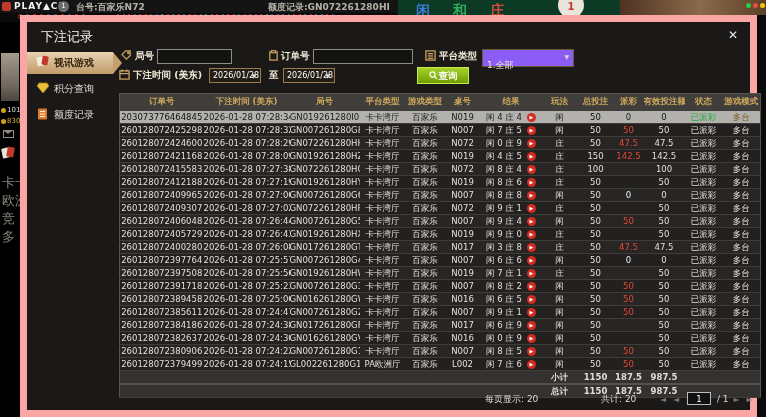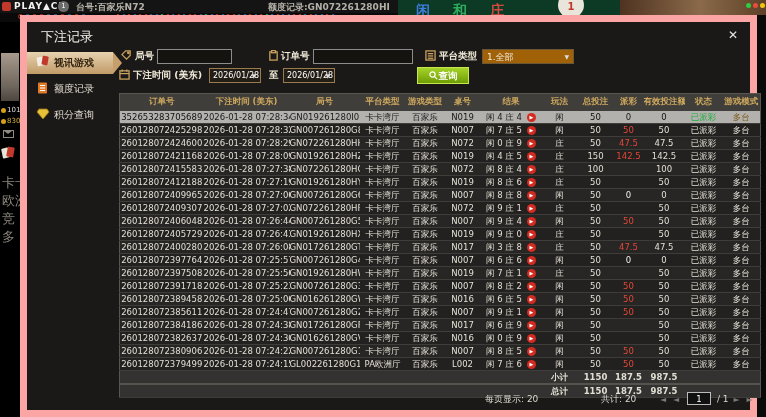--- a/index.html
+++ b/index.html
@@ -46,21 +46,21 @@
   .menu{position:absolute;left:0;top:26px;width:86px;bottom:0;}
   .menu-item{position:relative;height:22px;line-height:22px;margin:4px 0 4px 0;padding-left:9px;font-size:10px;color:#e3ddd2;white-space:nowrap;}
   .menu-item .mi{display:inline-block;width:14px;height:12px;vertical-align:-2px;margin-right:4px;}
   .menu-item.selected{background:linear-gradient(#e7d2b0,#c19b68);color:#33240f;font-weight:bold;}
   .menu-item.selected:after{content:"";position:absolute;right:-9px;top:0;border-top:11px solid transparent;border-bottom:11px solid transparent;border-left:9px solid #c79f6d;}
 
   .content{position:absolute;left:86px;top:26px;right:0;bottom:0;}
   .f-icon{position:absolute;width:11px;height:11px;fill:none;stroke:#c9a25e;stroke-width:1.4;}
   .f-label{position:absolute;font-size:9.5px;font-weight:bold;color:#f0ead8;white-space:nowrap;}
   .f-input{position:absolute;height:15px;background:#151310;border:1px solid #8c8c8c;color:#eee;font-size:9px;padding:0 3px;}
-  .f-select{position:absolute;height:15px;background:#a16207;border:1px solid #6b5636;color:#efe9dc;font-size:9px;line-height:14px;padding:0 4px;cursor:pointer;}
+  .f-select{position:absolute;height:15px;background:#8b5cf6;border:1px solid #6b5636;color:#efe9dc;font-size:9px;line-height:14px;padding:8px 4px;cursor:pointer;}
   .f-select .arr,.date-btn .arr{position:absolute;right:4px;top:0;font-size:6px;line-height:14px;color:#ddd;}
   .date-btn{position:absolute;width:52px;height:15px;background:#221d15;border:1px solid #9a7b50;color:#fff;font-size:8px;line-height:13px;padding:0 25px 0 3px;cursor:pointer;white-space:nowrap;}
   .search-btn{position:absolute;left:304px;top:19px;width:52px;height:17px;background:linear-gradient(#a6d42a,#6f9c04);border:1px solid #c6e84a;color:#fff;font-size:9.5px;font-weight:bold;text-align:center;line-height:15px;cursor:pointer;}
   .search-btn svg{vertical-align:-1px;margin-right:1px;}
 
   
   table.bets{position:absolute;left:6px;top:45px;width:641px;border-collapse:collapse;table-layout:fixed;border:1px solid #58564f;}
   table.bets th{background:#403e3b;color:#cfa95e;font-size:8.5px;font-weight:bold;height:17px;padding:0;white-space:nowrap;overflow:hidden;}
   table.bets td{height:12px;line-height:12px;font-size:8.5px;color:#e2ded4;text-align:center;padding:0;border-bottom:1px solid #3f3d3a;white-space:nowrap;overflow:hidden;}
   tbody tr:nth-child(odd) td{background:#282624;}
@@ -132,33 +132,33 @@
         <span class="mi">
           <svg width="14" height="13">
               <rect x="1" y="2" width="6" height="9" rx="1" fill="#f2ede2" transform="rotate(-10 4 6)"></rect>
               <rect x="6" y="1" width="6" height="9" rx="1" fill="#c0392b" transform="rotate(10 9 6)"></rect>
             </svg>
         </span><span>视讯游戏</span>
       </div>
       <div class="menu-item">
         <span class="mi">
           <svg width="14" height="12">
+              <polygon points="3,1 11,1 13,4 7,11 1,4" fill="#e8c13a" stroke="#9c7a12" stroke-width="0.8"></polygon>
+            </svg>
+        </span><span>积分查询</span>
+      </div>
+      <div class="menu-item">
+        <span class="mi">
+          <svg width="14" height="12">
               <rect x="2" y="0.5" width="9" height="11" rx="1" fill="#e07b2a"></rect>
               <line x1="4" y1="3.5" x2="9" y2="3.5" stroke="#fff" stroke-width="1"></line>
               <line x1="4" y1="6" x2="9" y2="6" stroke="#fff" stroke-width="1"></line>
               <line x1="4" y1="8.5" x2="9" y2="8.5" stroke="#fff" stroke-width="1"></line>
             </svg>
         </span><span>额度记录</span>
-      </div>
-      <div class="menu-item">
-        <span class="mi">
-          <svg width="14" height="12">
-              <polygon points="3,1 11,1 13,4 7,11 1,4" fill="#e8c13a" stroke="#9c7a12" stroke-width="0.8"></polygon>
-            </svg>
-        </span><span>积分查询</span>
       </div>
     </div>
 
     <div class="content">
 
       <svg class="f-icon" style="left:8px;top:2px;" viewBox="0 0 12 12">
           <path d="M1 5 L5 1 L10 1 L10 6 L6 10 Z"></path>
           <circle cx="8" cy="3" r="0.8" fill="#c9a25e"></circle>
         </svg>
       <span class="f-label" style="left:22px;top:2px;">局号</span>
@@ -232,21 +232,21 @@
               <th>玩法</th>
               <th>总投注</th>
               <th>派彩</th>
               <th>有效投注额</th>
               <th>状态</th>
               <th>游戏模式</th>
             </tr>
           </thead>
         <tbody id="tableBody">
             <tr class="selected">
-    <td class="num">352653283705689</td>
+    <td class="num">203073776464845</td>
     <td>2026-01-28 07:28:34</td>
     <td>GN019261280I0</td>
     <td>卡卡湾厅</td>
     <td>百家乐</td>
     <td>N019</td>
     <td><span>闲 4 庄 4</span><span class="play">▶</span></td>
     <td>闲</td>
     <td class="num">50</td>
     <td><span class="zero">0</span></td>
     <td class="num">0</td>

